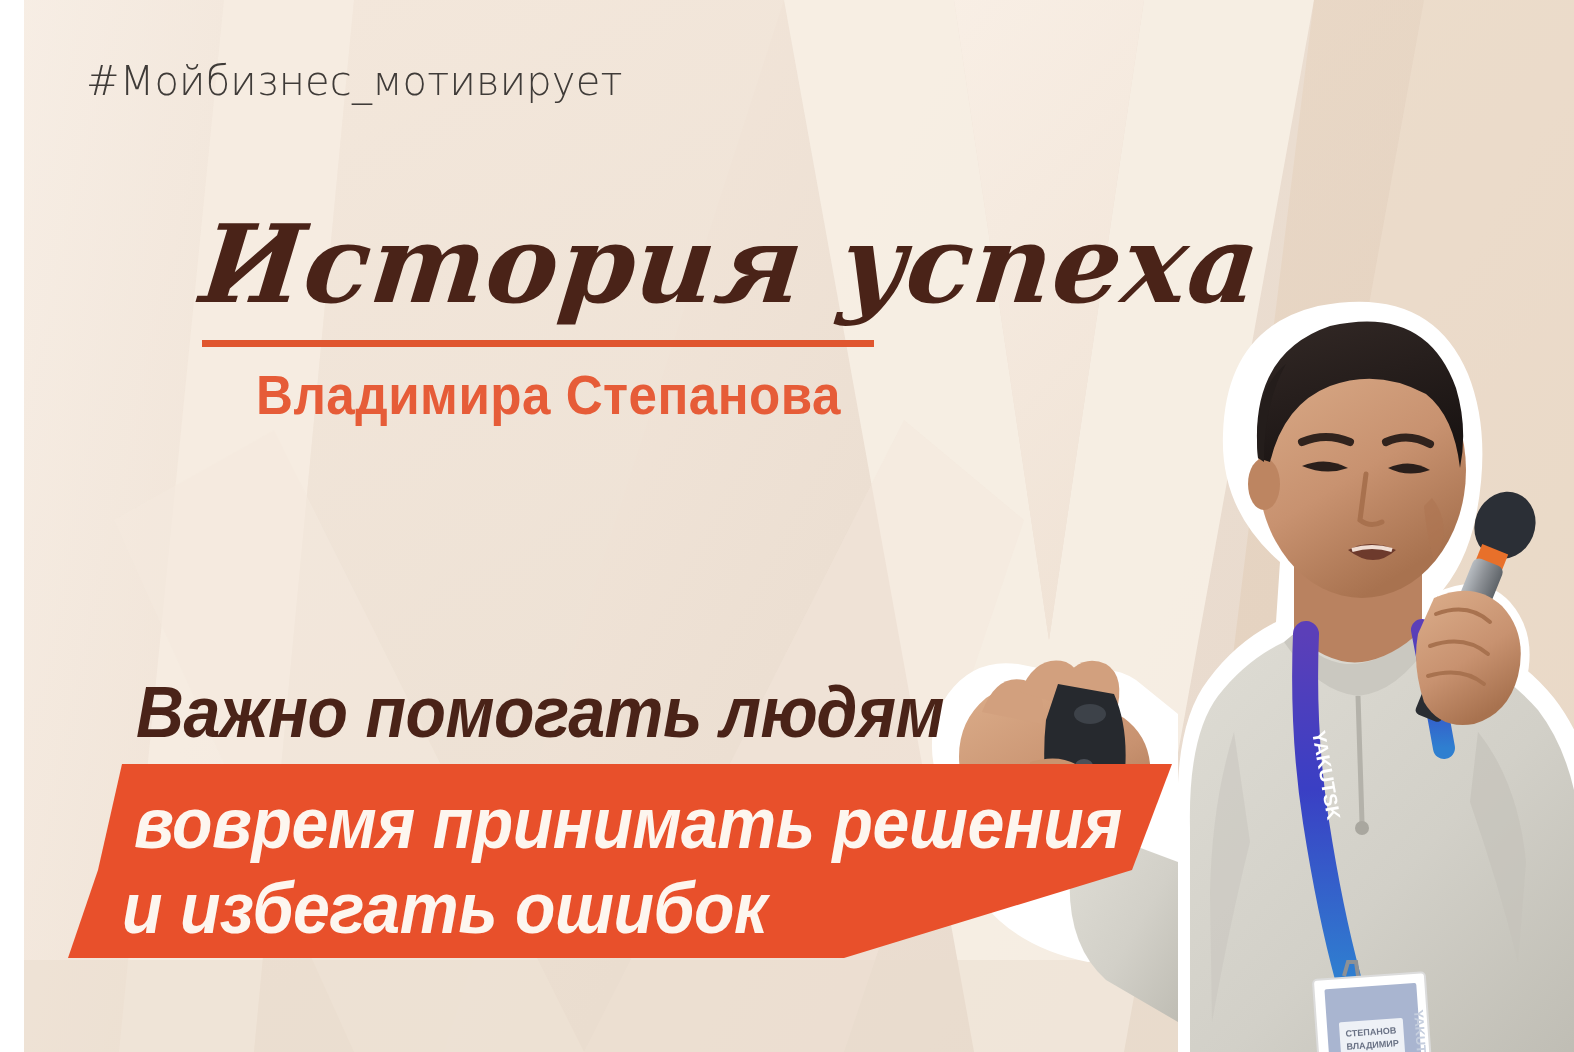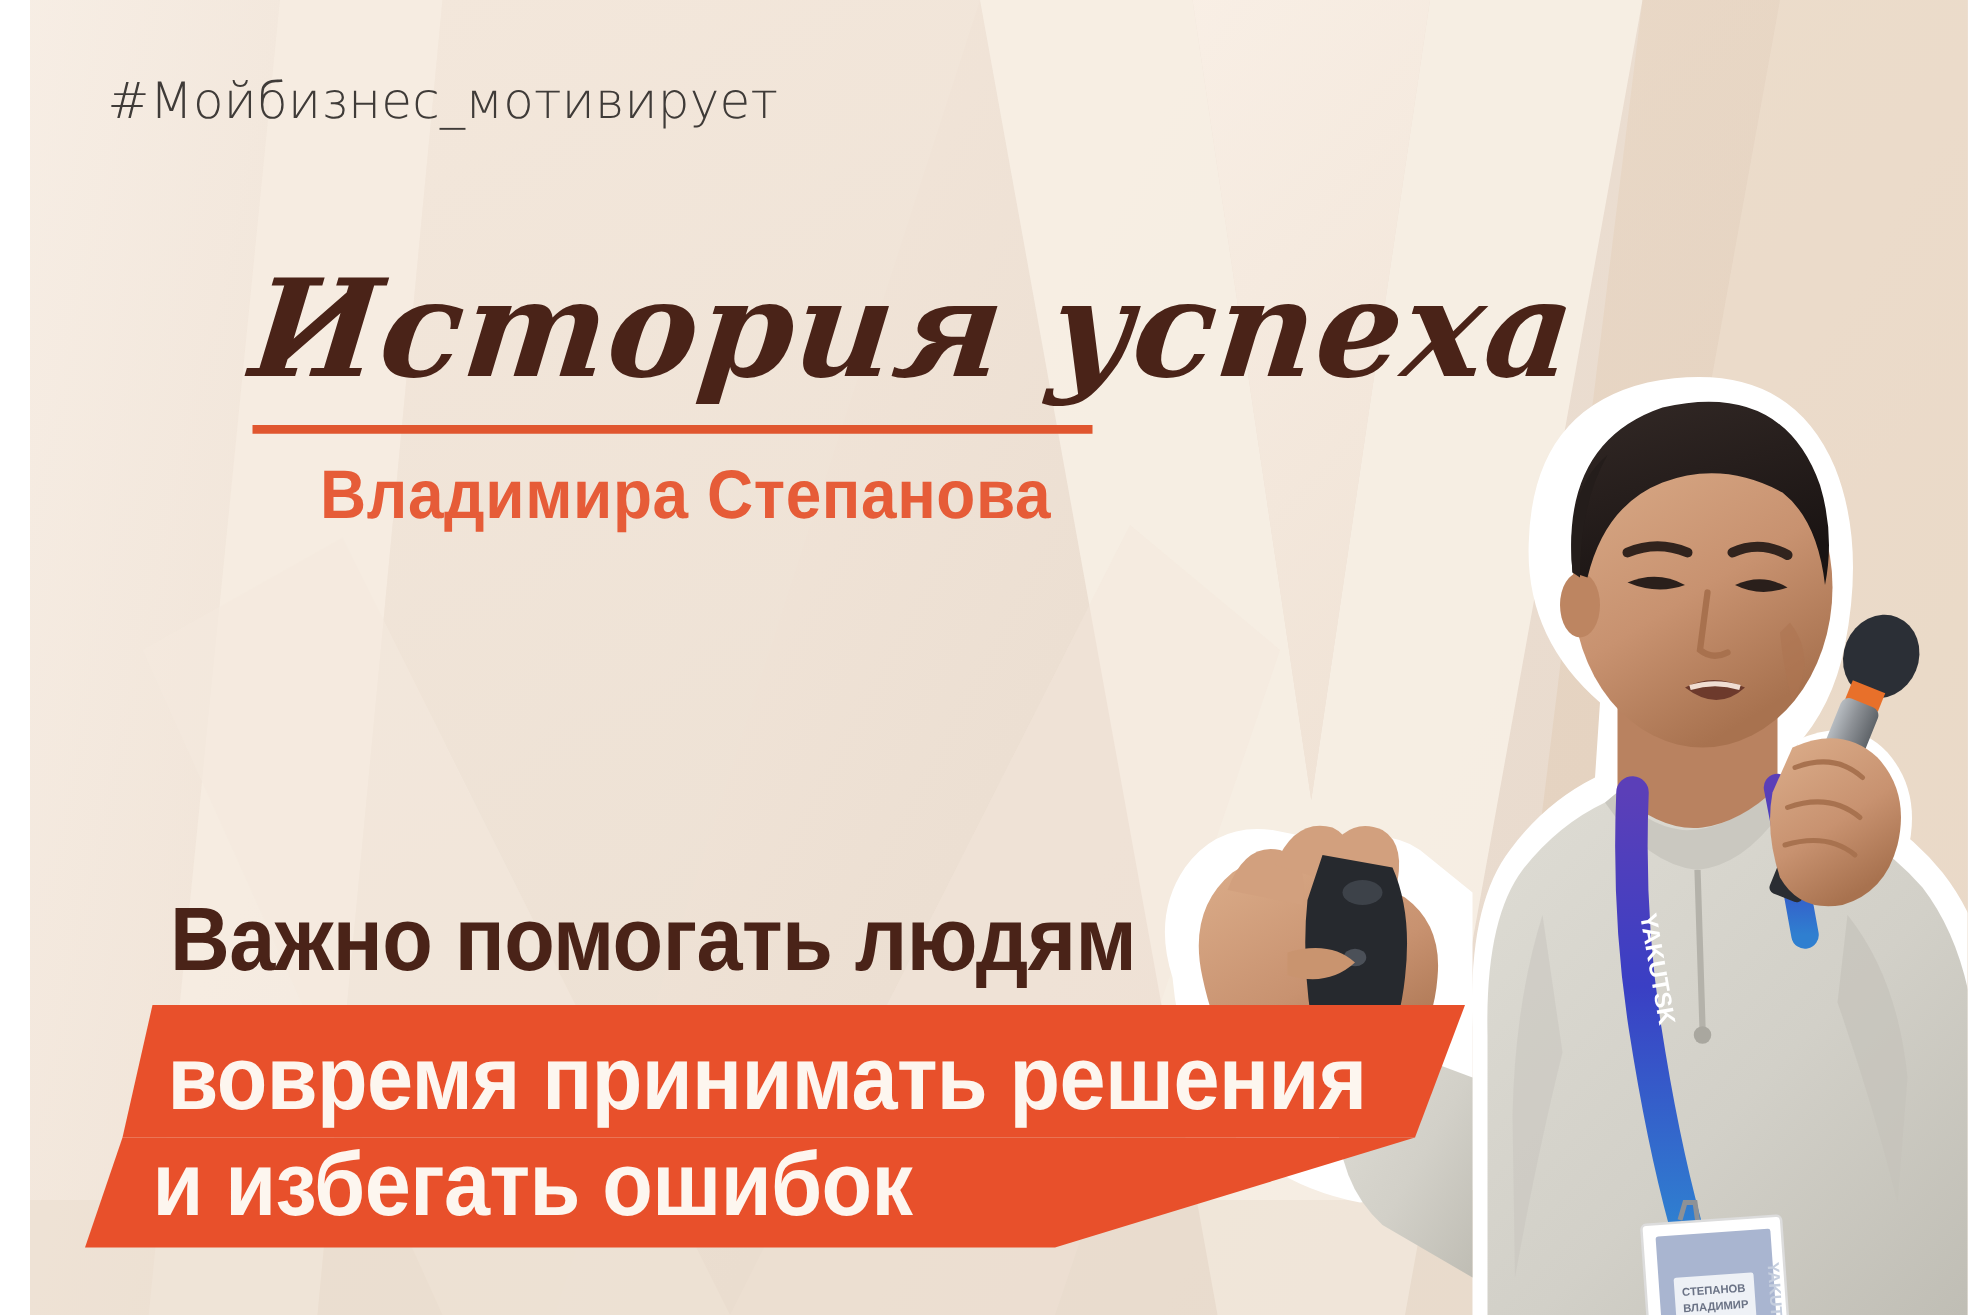--- a/index.html
+++ b/index.html
@@ -100,23 +100,24 @@
     bottom: 0;
     width: 720px;
     height: 790px;
   }
   .photo-svg { width: 100%; height: 100%; display: block; }
 
   
   .quote {
     position: absolute;
     left: 0;
-    top: 708px;
+    top: 668px;
     width: 1200px;
     height: 300px;
+    font-style: italic;
   }
   .quote-line1 {
     position: absolute;
     left: 112px;
     top: 8px;
     font-family: "Liberation Sans", sans-serif;
     font-weight: 700;
     font-size: 72px;
     line-height: 1;
     letter-spacing: -0.5px;

